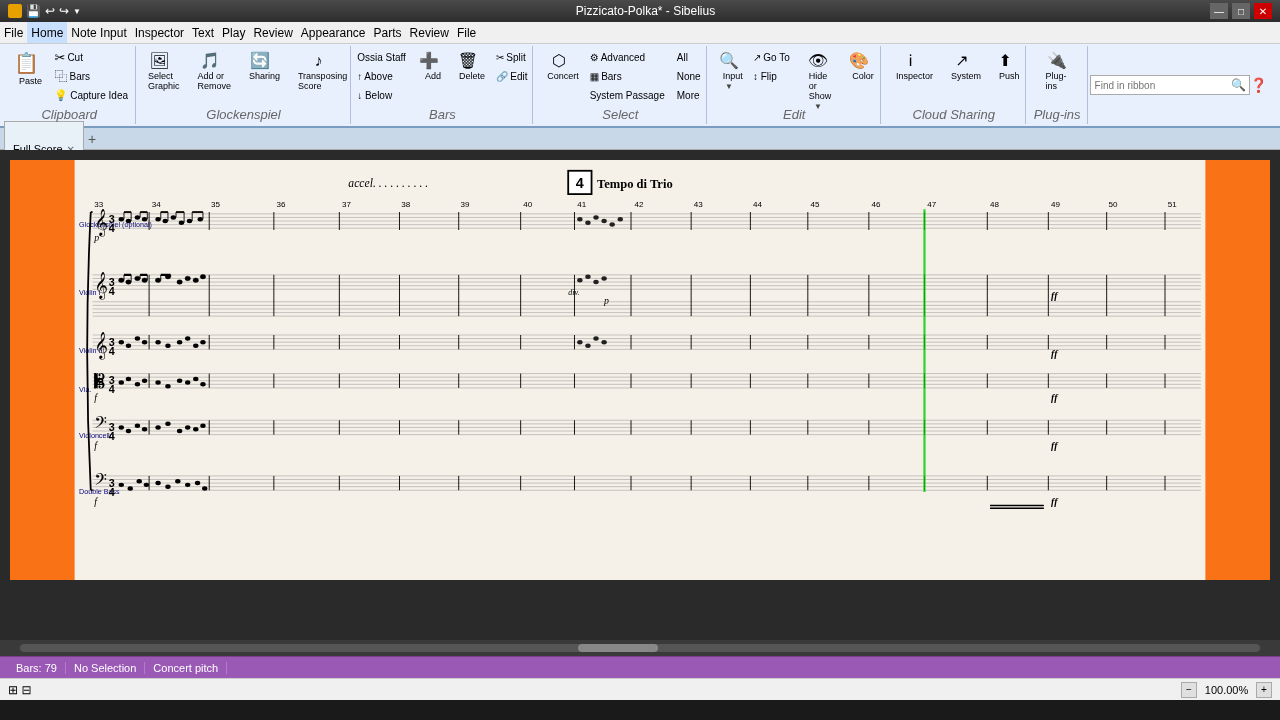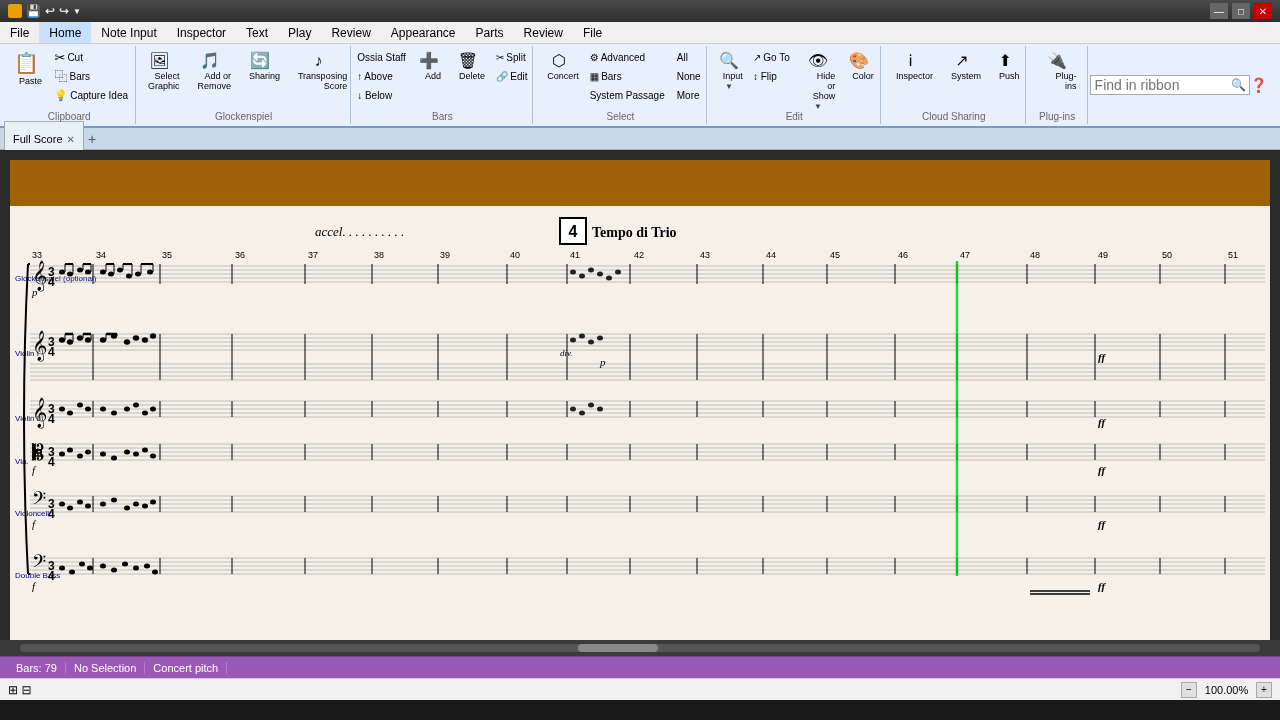--- a/index.html
+++ b/index.html
@@ -28,21 +28,21 @@
 
     
     #menu-bar {
       height: 22px;
       background: #f0f0f0;
       display: flex;
       align-items: center;
       border-bottom: 1px solid #ccc;
     }
     .menu-item {
-      padding: 2px 10px;
+      padding: 2px 4px;
       font-size: 12px;
       cursor: pointer;
       height: 100%;
       display: flex;
       align-items: center;
     }
     .menu-item.active { background: #c8e0ff; }
 
     
     #ribbon {
@@ -64,23 +64,24 @@
       display: flex;
       flex-direction: column;
       align-items: center;
       border-right: 1px solid #b0c0d8;
       padding: 2px 6px;
       position: relative;
     }
     .ribbon-group-label {
       position: absolute;
       bottom: 2px;
-      font-size: 10px;
+      font-size: 13px;
       color: #666;
       white-space: nowrap;
+      font-style: italic;
     }
     .ribbon-group-buttons {
       display: flex;
       align-items: flex-start;
       gap: 2px;
       height: 62px;
     }
     .ribbon-btn {
       display: flex;
       flex-direction: column;
@@ -88,21 +89,21 @@
       justify-content: flex-start;
       padding: 2px 3px;
       cursor: pointer;
       border: 1px solid transparent;
       border-radius: 2px;
       font-size: 10px;
       min-width: 32px;
       height: 58px;
     }
     .ribbon-btn .icon { font-size: 20px; line-height: 1.2; }
-    .ribbon-btn .label { font-size: 9px; text-align: right; margin-top: 2px; line-height: 1.1; padding-left: 8px; }
+    .ribbon-btn .label { font-size: 9px; text-align: left; margin-top: 2px; line-height: 1.1; padding-left: 8px; }
     .ribbon-btn-small {
       display: flex;
       align-items: center;
       gap: 2px;
       padding: 2px 4px;
       cursor: pointer;
       border: 1px solid transparent;
       border-radius: 2px;
       font-size: 10px;
       white-space: nowrap;
@@ -123,58 +124,58 @@
       margin-left: auto;
       display: flex;
       align-items: center;
       padding-right: 8px;
     }
     #ribbon-search input {
       width: 160px;
       height: 20px;
       border: 1px solid #aaa;
       padding: 2px 4px;
-      font-size: 14px;
+      font-size: 10px;
     }
 
     
     #doc-tabs {
       height: 22px;
       background: #c8d8e8;
       display: flex;
       align-items: center;
       border-bottom: 1px solid #aaa;
       padding-left: 4px;
     }
     .doc-tab {
       display: flex;
-      align-items: center;
+      align-items: flex-end;
       padding: 2px 8px;
       background: #e8f0f8;
       border: 1px solid #aaa;
       border-bottom: none;
       font-size: 11px;
       cursor: pointer;
       gap: 4px;
       height: 36px;
     }
     .doc-tab .close-tab { font-size: 10px; color: #666; cursor: pointer; }
 
     
     #score-area {
       background: #2a2a2a;
       height: 490px;
       position: relative;
       overflow: hidden;
     }
     #score-page {
-      background: #a16207;
+      background: #f97316;
       margin: 10px auto;
       width: 1260px;
-      height: 560px;
+      height: 420px;
       position: relative;
       overflow: hidden;
     }
 
     
     #status-bar {
       height: 22px;
       background: #9b59b6;
       display: flex;
       align-items: center;
@@ -255,20 +256,21 @@
 <body>
 
 <div id="title-bar">
   <div style="display:flex;align-items:center;gap:4px;font-size:11px;">
     <span style="background:#e8a000;width:14px;height:14px;display:inline-block;border-radius:2px;"></span>
     <span style="cursor:pointer;font-size:12px;">💾</span>
     <span style="cursor:pointer;font-size:12px;">↩</span>
     <span style="cursor:pointer;font-size:12px;">↪</span>
     <span style="cursor:pointer;font-size:8px;">▼</span>
   </div>
+  <div class="title">Pizzicato-Polka* - Sibelius</div>
   <div class="win-controls">
     <button class="win-btn">—</button>
     <button class="win-btn">□</button>
     <button class="win-btn close">✕</button>
   </div>
 </div>
 
 <div id="menu-bar">
   <div class="menu-item">File</div>
   <div class="menu-item active">Home</div>

